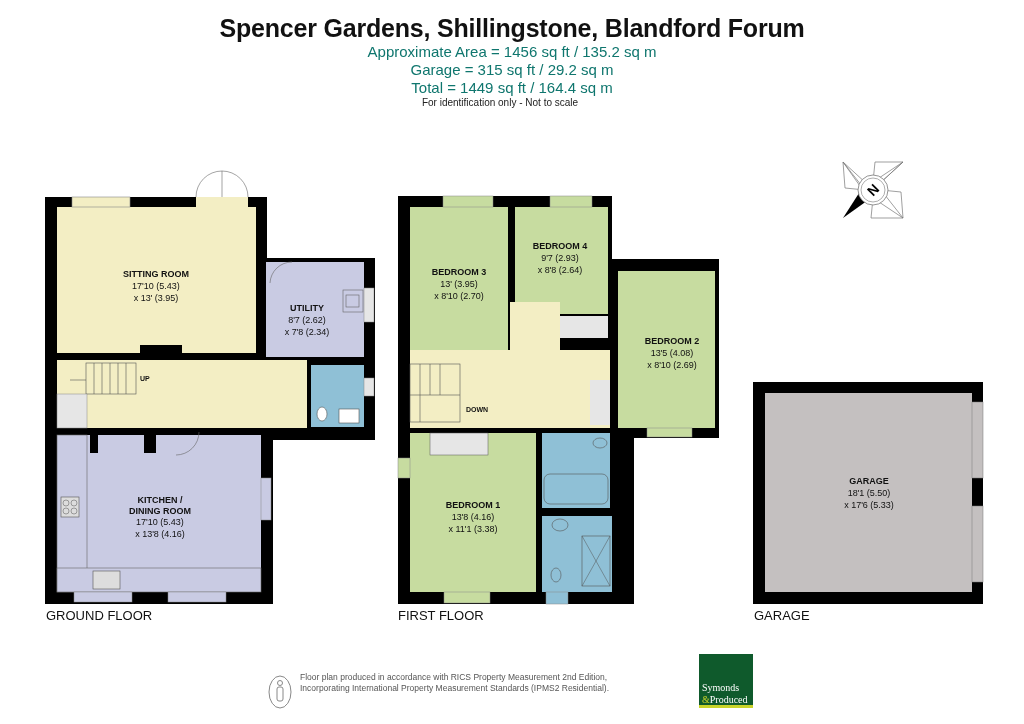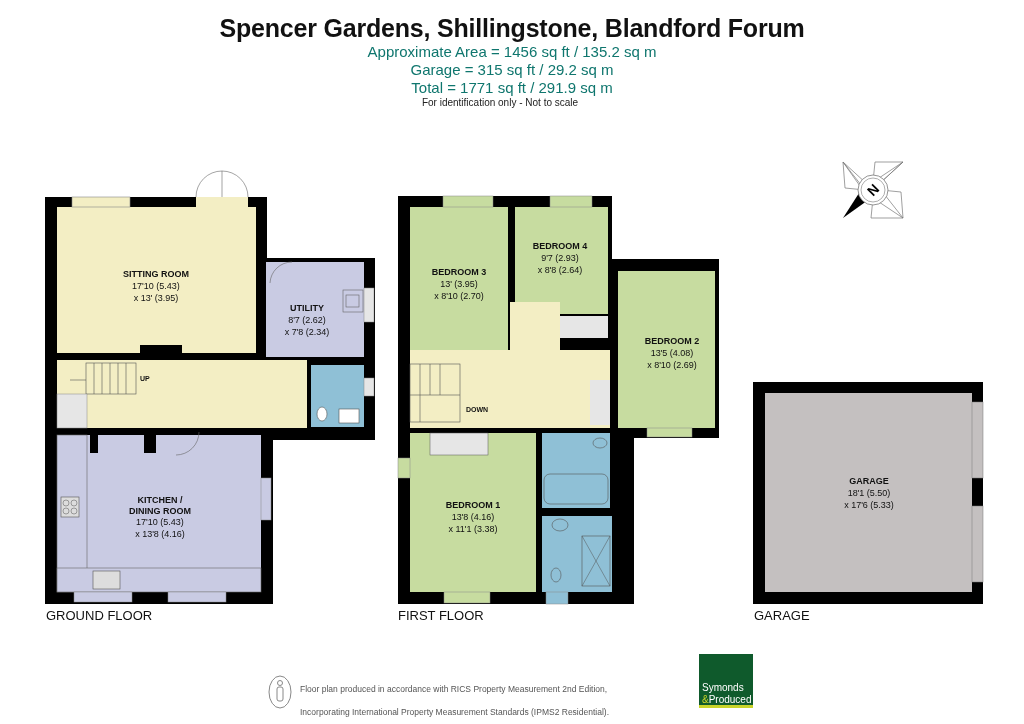--- a/index.html
+++ b/index.html
@@ -7,37 +7,37 @@
   .header { position: absolute; left: 0; top: 0; width: 1024px; text-align: center; }
   .title { position: absolute; top: 14px; left: 0; width: 1024px; font-size: 25px; font-weight: bold; letter-spacing: -0.2px; }
   .area-line { position: absolute; left: 0; width: 1024px; font-size: 15px; color: #0f766e; }
   .note { position: absolute; top: 97px; left: 0; width: 1000px; font-size: 10px; color: #222; }
   svg.plan { position: absolute; left: 0; top: 0; }
   .floor-label { position: absolute; font-size: 13px; font-weight: normal; color: #111; }
   .room-name { font-family: "Liberation Sans", sans-serif; font-weight: bold; font-size: 9px; fill: #111; }
   .room-dim { font-family: "Liberation Sans", sans-serif; font-size: 9px; fill: #111; }
   .small-label { font-family: "Liberation Sans", sans-serif; font-weight: bold; font-size: 7px; fill: #111; }
   .footer-text { position: absolute; left: 300px; top: 672px; font-size: 8.5px; color: #555; line-height: 10.5px; }
-  .footer-text span { display: block; white-space: nowrap; margin-top: 12px; }
+  .footer-text span { display: block; white-space: nowrap; }
   .footer-icon { position: absolute; left: 268px; top: 675px; width: 24px; height: 34px; }
   .copyright { position: absolute; left: 622px; top: 682px; font-size: 8.5px; color: #555; white-space: nowrap; margin-top: 44px; }
   .logo { position: absolute; left: 699px; top: 654px; width: 54px; height: 54px; background: #0f5a2c; border-bottom: 3px solid #c9d42a; box-sizing: border-box; }
-  .logo span { position: absolute; left: 3px; font-size: 10px; color: #ffffff; white-space: nowrap; }
+  .logo span { position: absolute; left: 3px; font-size: 10px; color: #ffffff; white-space: nowrap; font-family: Liberation Serif, serif; }
   .logo .l1 { top: 28px; }
   .logo .l2 { top: 40px; }
   .logo .amp { color: #c9d42a; }
 </style>
 </head>
 <body>
 
 <div class="header">
   <div class="title">Spencer Gardens, Shillingstone, Blandford Forum</div>
   <div class="area-line" style="top:43px">Approximate Area = 1456 sq ft / 135.2 sq m</div>
   <div class="area-line" style="top:61px">Garage = 315 sq ft / 29.2 sq m</div>
-  <div class="area-line" style="top:79px">Total = 1771 sq ft / 291.9 sq m</div>
+  <div class="area-line" style="top:79px">Total = 1449 sq ft / 164.4 sq m</div>
   <div class="note">For identification only - Not to scale</div>
 </div>
 
 <svg class="plan" width="1024" height="724" viewBox="0 0 1024 724">
 
   <g>
 
     <rect x="45" y="197" width="222" height="150" fill="#000"></rect>
     <rect x="45" y="340" width="330" height="100" fill="#000"></rect>
     <rect x="260" y="258" width="115" height="90" fill="#000"></rect>

